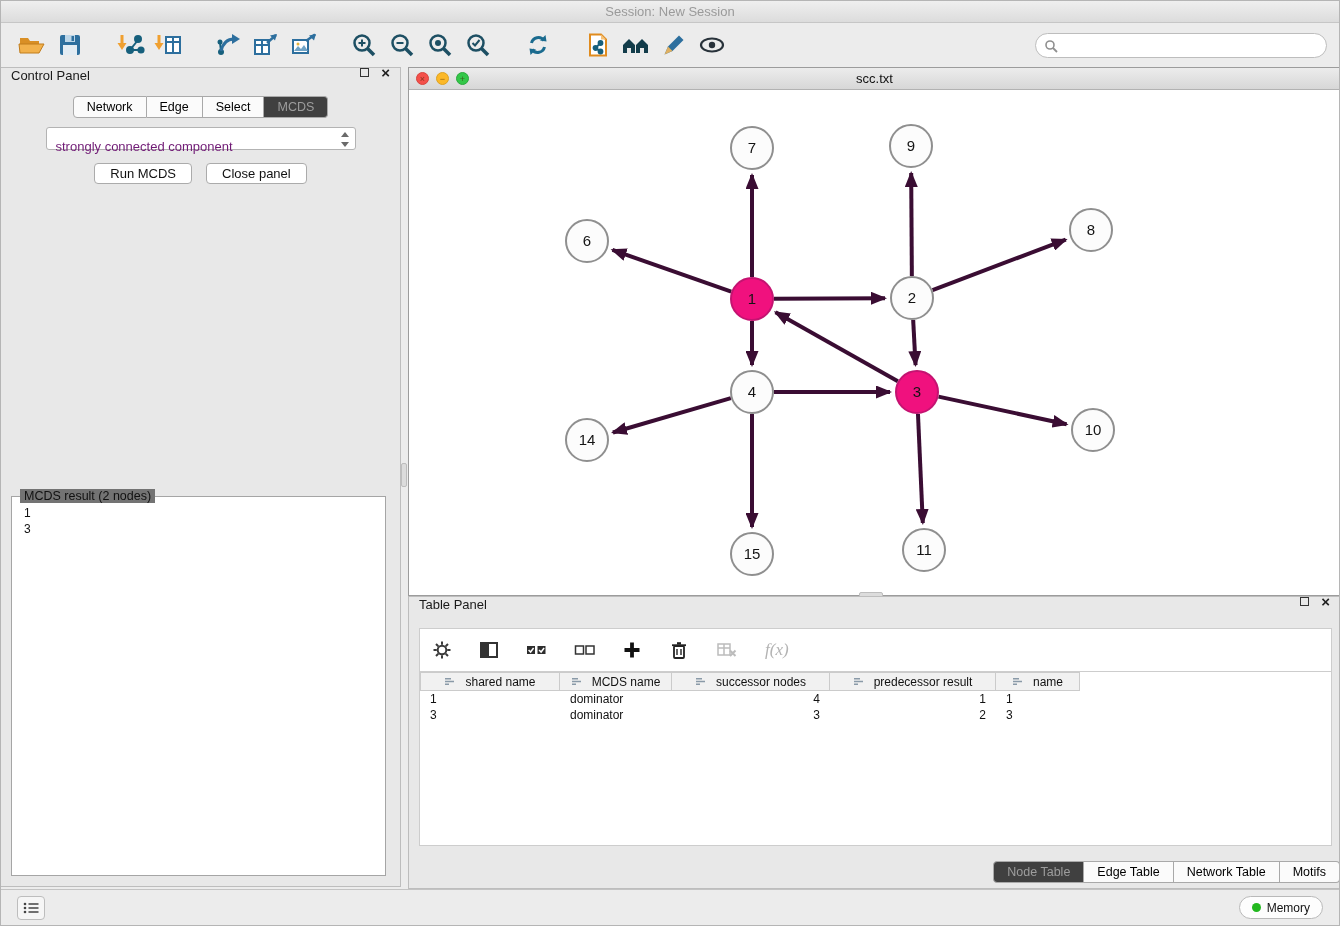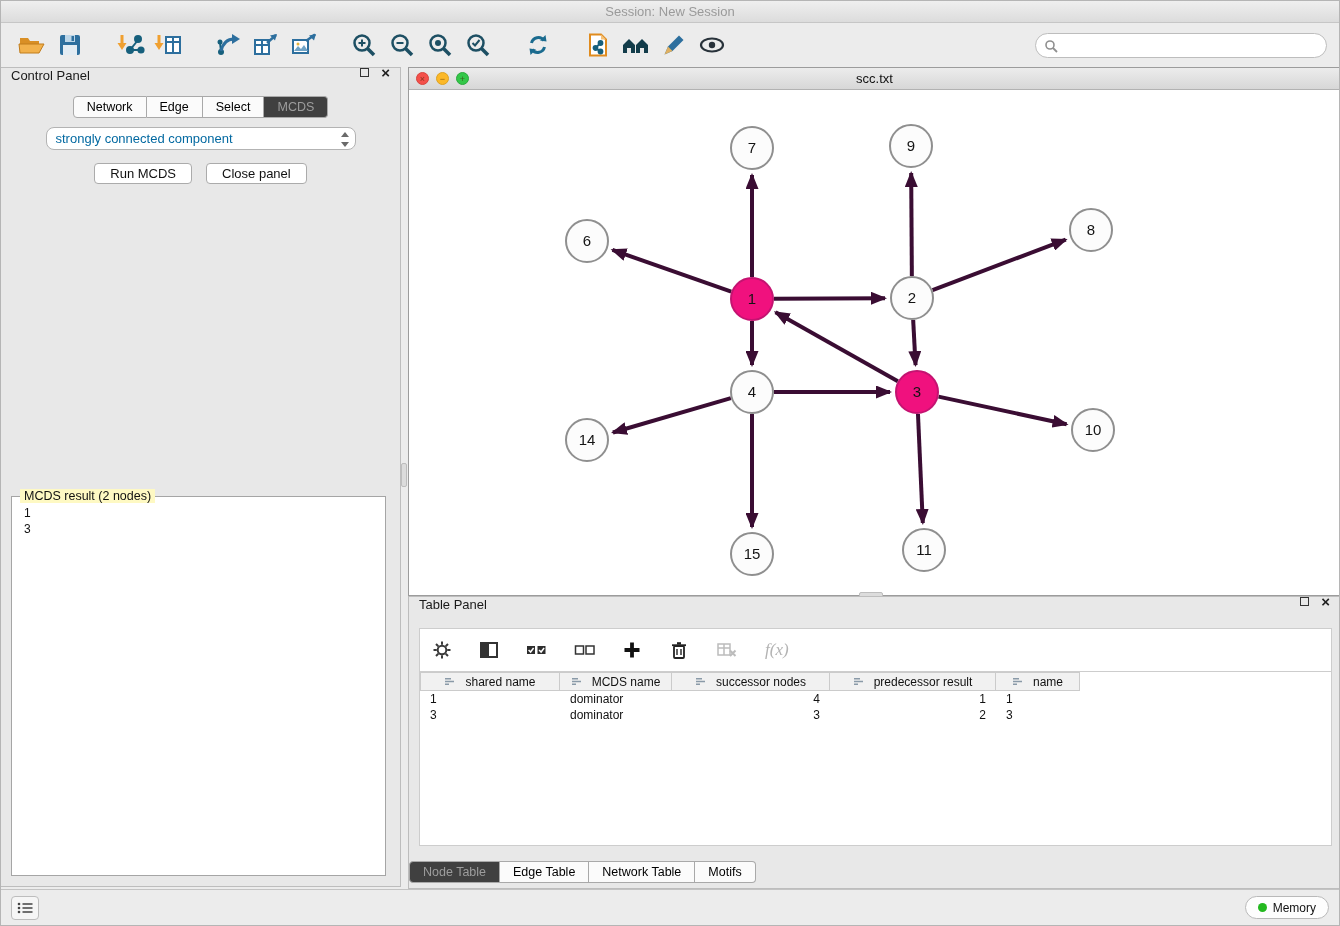--- a/index.html
+++ b/index.html
@@ -32,30 +32,30 @@
 
   .seg{display:flex;justify-content:center}
   .seg .tab{border:1px solid #a9a9a9;border-left:none;background:#fbfbfb;font-size:12.5px;
     padding:3px 13px;color:#000;cursor:pointer;line-height:14px}
   .seg .tab:first-child{border-left:1px solid #a9a9a9;border-radius:4px 0 0 4px}
   .seg .tab:last-child{border-radius:0 4px 4px 0}
   .seg .tab.active{background:#404040;color:#9d9d9d}
 
   .opt-label{text-align:center;font-size:13px;margin-top:22px;color:#111}
   .dropdown{position:relative;margin:9px auto 0;width:310px;height:23px;background:#fff;
-    border:1px solid #b3b3b3;border-radius:8px;font-size:13px;line-height:21px;
-    padding:0 22px 0 9px;cursor:pointer;color:#0369a1}
+    border:1px solid #b3b3b3;border-radius:3px;font-size:13px;line-height:21px;
+    padding:8px 22px 0 9px;cursor:pointer;color:#701a75}
   .dropdown svg{position:absolute;right:5px;top:4px}
   .btn-row{display:flex;justify-content:center;gap:14px;margin-top:13px}
   .mac-btn{background:#fff;border:1px solid #ababab;border-radius:4px;font-size:13px;
     padding:2px 15px;cursor:pointer;color:#111;font-family:"Liberation Sans",sans-serif}
 
   .groupbox{position:absolute;left:10px;top:428px;width:375px;height:380px;
     border:1px solid #a5a5a5;background:#fff}
-  .groupbox-label{position:absolute;top:-8px;left:8px;background:#fef9c3;padding:0 4px;
+  .groupbox-label{position:absolute;top:-8px;left:8px;background:#737373;padding:0 4px;
     font-size:12.5px;color:#111}
   .groupbox-content{padding:8px 12px;font-size:12px;line-height:16px;color:#111}
 
   
   .network-window{position:absolute;left:407px;top:66px;width:933px;height:529px;
     background:#fff;border:1px solid #9c9c9c}
   .net-titlebar{height:22px;background:linear-gradient(#ececec,#d7d7d7);border-bottom:1px solid #b2b2b2;
     position:relative;text-align:center;font-size:13px;line-height:21px;color:#111}
   .traffic{position:absolute;left:7px;top:4px;display:flex;gap:7px}
   .light{width:13px;height:13px;border-radius:50%;font-size:9px;line-height:12px;text-align:center;
@@ -81,25 +81,25 @@
   .tp-tool{background:transparent;border:none;cursor:pointer;display:flex;align-items:center;justify-content:center}
   .fx-glyph{font-family:"Liberation Serif",serif;font-style:italic;color:#b3b3b3;font-size:17px}
   .thead{display:flex;border-top:1px solid #cdcdcd}
   .th{background:#f1f1f1;border:1px solid #cbcbcb;border-left:none;font-size:12px;color:#111;
     display:flex;align-items:center;justify-content:center;gap:10px;height:19px;cursor:pointer}
   .th:first-child{border-left:1px solid #cbcbcb}
   .trow{display:flex;font-size:12px;height:16px;line-height:16px;color:#111;cursor:default}
   .td{padding:0 10px;overflow:hidden;white-space:nowrap}
   .td.right{text-align:right}
   .c0{width:140px}.c1{width:112px}.c2{width:158px}.c3{width:166px}.c4{width:84px}
-  .tp-tabs{position:absolute;bottom:5px;left:0;right:0;display:flex;justify-content:flex-start}
+  .tp-tabs{position:absolute;bottom:5px;left:0;right:0;display:flex;justify-content:flex-end}
 
   
   .statusbar{position:absolute;left:0;bottom:0;width:100%;height:36px;background:#ececec;
-    border-top:1px solid #c3c3c3;display:flex;align-items:center;padding:0 10px}
+    border-top:1px solid #c3c3c3;display:flex;align-items:center;padding:0 16px}
   .list-btn{width:28px;height:24px;border:1px solid #bdbdbd;border-radius:4px;background:#f6f6f6;
     display:flex;align-items:center;justify-content:center;cursor:pointer}
   .memory-btn{margin-left:auto;display:flex;align-items:center;gap:6px;border:1px solid #b9b9b9;
     border-radius:12px;background:#fdfdfd;height:23px;padding:0 12px;font-size:12px;color:#111;cursor:pointer}
   .mem-dot{width:9px;height:9px;border-radius:50%;background:#23b81f}
 </style>
 </head>
 <body>
 
 <div id="app">

